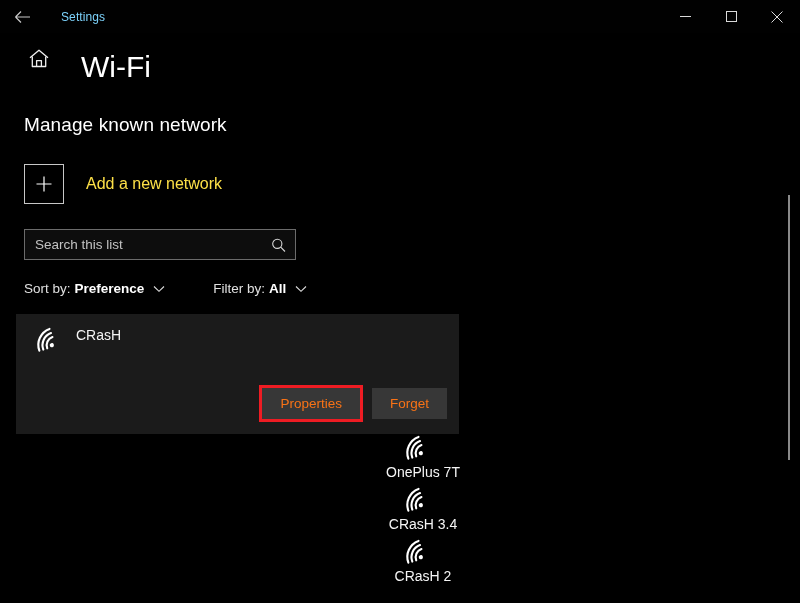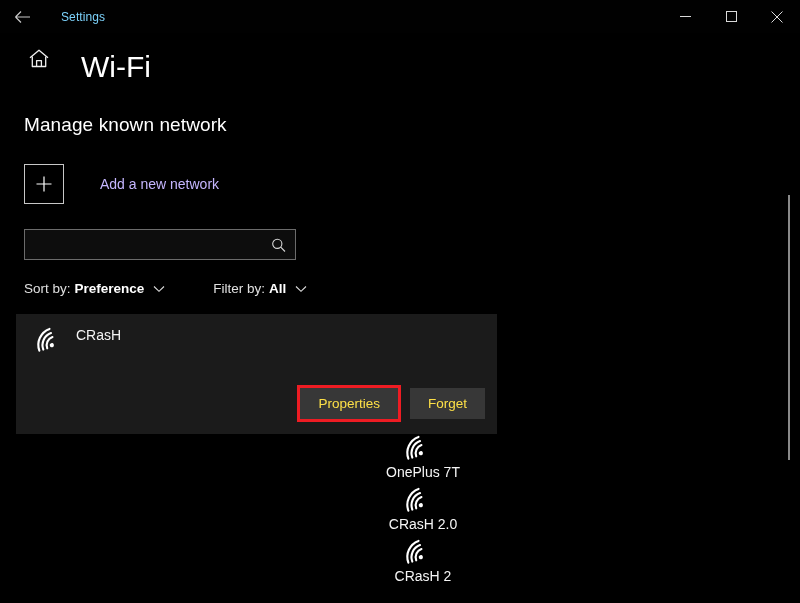--- a/index.html
+++ b/index.html
@@ -114,23 +114,23 @@
     height: 40px;
     border: 1px solid #c7c7c7;
     display: flex;
     align-items: center;
     justify-content: center;
     color: #ffffff;
     flex: 0 0 auto;
   }
   .plus-box svg { display: block; }
   .add-network-label {
-    margin-left: 36px;
-    font-size: 14px;
-    color: #c4b5fd;
+    margin-left: 22px;
+    font-size: 16px;
+    color: #fde047;
   }
 
   
   .search-box {
     margin-top: 25px;
     margin-left: 24px;
     width: 272px;
     height: 31px;
     border: 1px solid #6b6b6b;
     background: #0d0d0d;
@@ -182,42 +182,42 @@
   }
   .sf-gap { width: 48px; }
 
   
   .net-list {
     margin-top: 18px;
   }
 
   .net-panel {
     margin-left: 16px;
-    width: 481px;
+    width: 443px;
     background: #1b1b1b;
     padding: 0;
     position: relative;
     height: 120px;
   }
   .net-panel .net-row {
     display: flex;
     align-items: flex-start;
     padding-top: 12px;
     padding-left: 16px;
   }
   .net-actions {
     position: absolute;
     right: 12px;
     bottom: 12px;
     display: flex;
     align-items: center;
   }
   .btn {
     background: #373737;
-    color: #fde047;
+    color: #f97316;
     border: 1px solid #373737;
     font-family: "Liberation Sans", sans-serif;
     font-size: 13.5px;
     height: 31px;
     padding: 0 17px;
     cursor: default;
     display: flex;
     align-items: center;
     justify-content: center;
   }
@@ -331,20 +331,21 @@
     <div class="add-network">
       <div class="plus-box">
         <svg width="20" height="20" viewBox="0 0 20 20">
           <path d="M10 2.5V17.5M2.5 10H17.5" stroke="currentColor" stroke-width="1.2"></path>
         </svg>
       </div>
       <div class="add-network-label">Add a new network</div>
     </div>
 
     <div class="search-box">
+      <input class="search-input" type="text" placeholder="Search this list" style="">
       <span class="search-icon">
         <svg width="15" height="15" viewBox="0 0 15 15" fill="none">
           <circle cx="6.3" cy="6.3" r="4.6" stroke="currentColor" stroke-width="1.1"></circle>
           <path d="M9.7 9.7L14 14" stroke="currentColor" stroke-width="1.1"></path>
         </svg>
       </span>
     </div>
 
     <div class="sortfilter">
       <div class="sf-item">
@@ -411,21 +412,21 @@
         <div class="wifi-ico">
           <svg width="28" height="28" viewBox="0 0 28 28" fill="none">
             <g transform="rotate(-20 14 14)">
               <path d="M3.5 20.5C3.5 11.1 11.1 3.5 20.5 3.5" stroke="currentColor" stroke-width="2.1" stroke-linecap="round"></path>
               <path d="M7.6 20.8C7.6 13.6 13.3 7.9 20.5 7.9" stroke="currentColor" stroke-width="2.1" stroke-linecap="round"></path>
               <path d="M11.7 21C11.7 16 15.6 12.1 20.5 12.1" stroke="currentColor" stroke-width="2.1" stroke-linecap="round"></path>
               <circle cx="17.1" cy="19.6" r="2.1" fill="currentColor"></circle>
             </g>
           </svg>
         </div>
-        <div class="net-name">CRasH 2.0</div>
+        <div class="net-name">CRasH 3.4</div>
       </div>
 
       <div class="net-item">
         <div class="wifi-ico">
           <svg width="28" height="28" viewBox="0 0 28 28" fill="none">
             <g transform="rotate(-20 14 14)">
               <path d="M3.5 20.5C3.5 11.1 11.1 3.5 20.5 3.5" stroke="currentColor" stroke-width="2.1" stroke-linecap="round"></path>
               <path d="M7.6 20.8C7.6 13.6 13.3 7.9 20.5 7.9" stroke="currentColor" stroke-width="2.1" stroke-linecap="round"></path>
               <path d="M11.7 21C11.7 16 15.6 12.1 20.5 12.1" stroke="currentColor" stroke-width="2.1" stroke-linecap="round"></path>
               <circle cx="17.1" cy="19.6" r="2.1" fill="currentColor"></circle>

